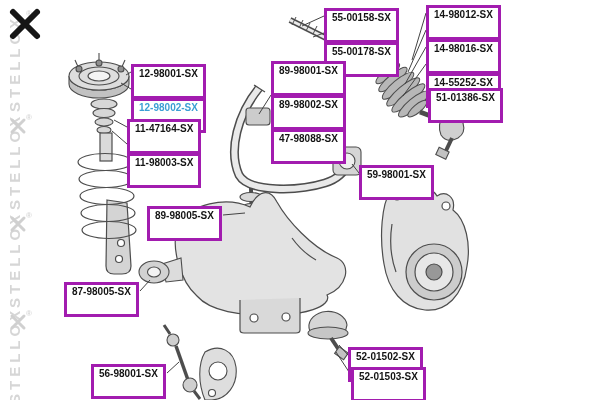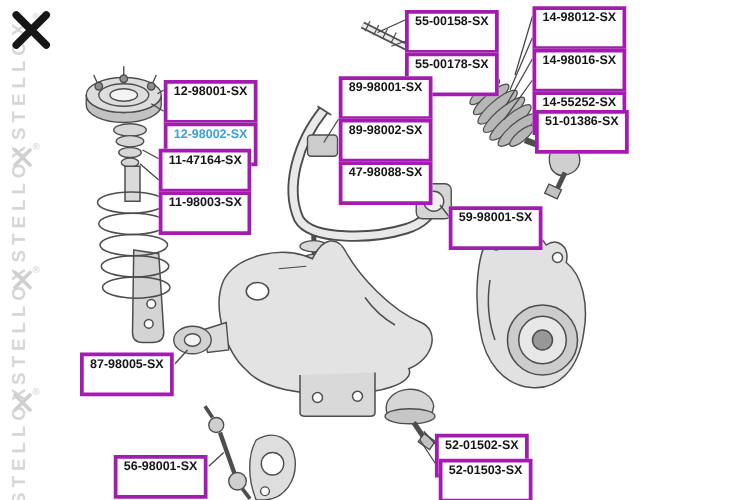--- a/index.html
+++ b/index.html
@@ -228,20 +228,23 @@
 
   <div class="pgroup" style="left:127px; top:119px;">
     <div class="cell">11-47164-SX</div>
     <div class="cell">11-98003-SX</div>
   </div>
 
   <div class="pgroup" style="left:359px; top:165px;">
     <div class="cell">59-98001-SX</div>
   </div>
 
+  <div class="pgroup" style="left:147px; top:206px;">
+    <div class="cell">89-98005-SX</div>
+  </div>
 
   <div class="pgroup" style="left:64px; top:282px;">
     <div class="cell">87-98005-SX</div>
   </div>
 
   <div class="pgroup" style="left:91px; top:364px;">
     <div class="cell">56-98001-SX</div>
   </div>
 
   <div class="pgroup" style="left:348px; top:347px;">

